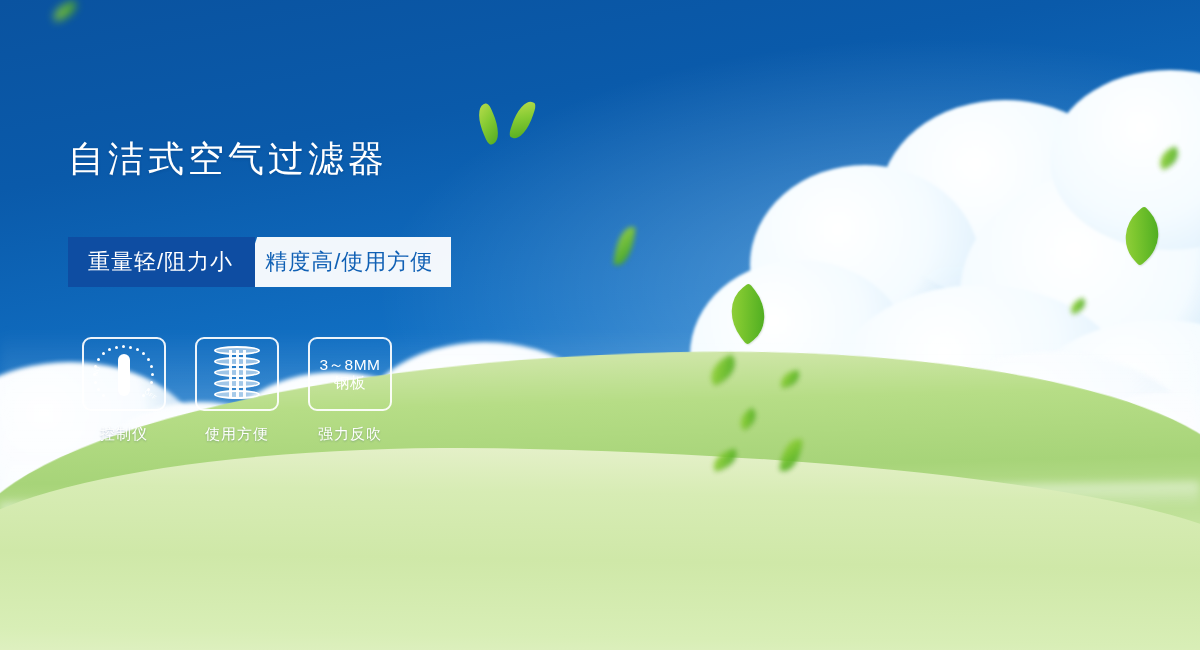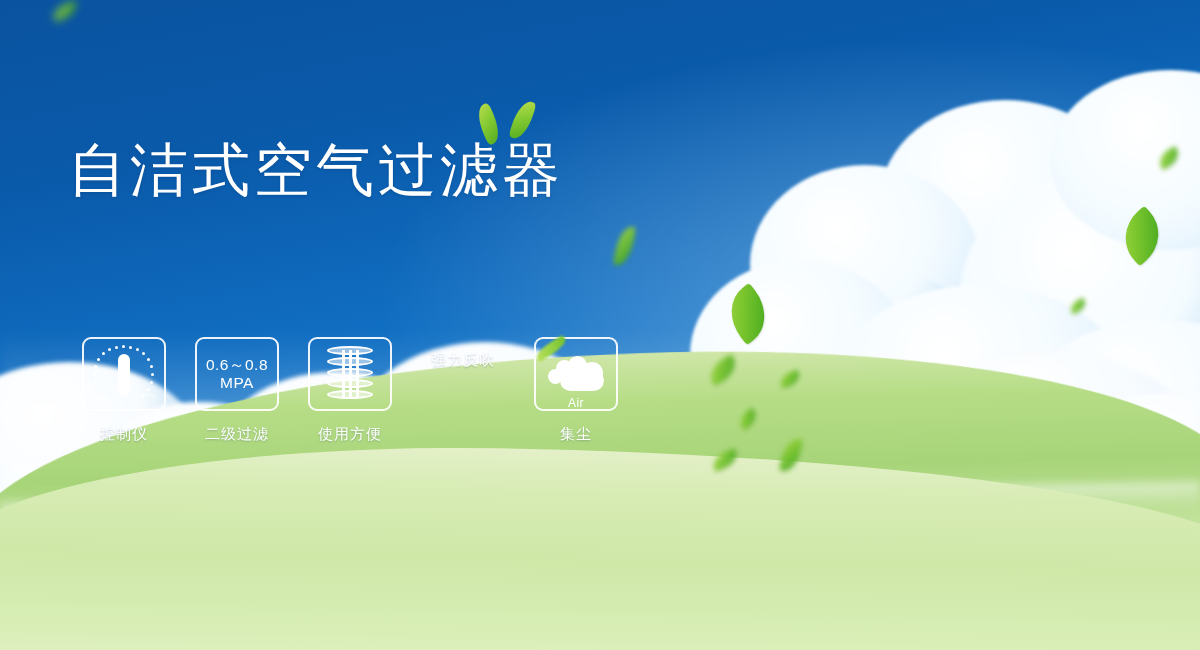--- a/index.html
+++ b/index.html
@@ -66,21 +66,21 @@
     background:linear-gradient(130deg, #a9d84a 0%, #7ec72f 38%, #58b324 70%, #3f9a1c 100%);
     border-radius:80% 8% 80% 8%;
     box-shadow:0 1px 2px rgba(0,60,0,0.18);
   }
   .leaf.soft .blade { filter:blur(2.4px); opacity:.9; }
   .leaf.soft2 .blade { filter:blur(4px); opacity:.85; }
 
   
   #title {
     position:absolute; left:68px; top:140px;
-    font-size:58px; letter-spacing:4px; color:#ffffff;
+    font-size:36px; letter-spacing:4px; color:#ffffff;
     font-weight:300; line-height:1.05; white-space:nowrap;
     text-shadow:0 1px 3px rgba(0,30,70,0.20);
   }
   .sprout { position:absolute; left:408px; top:-42px; width:70px; height:50px; }
   .sprout .lf {
     position:absolute; width:17px; height:40px;
     background:linear-gradient(150deg,#bede4f 0%,#86cb33 45%,#4ea81f 100%);
     border-radius:70% 18% 70% 18%;
   }
   .sprout .lf.l { left:4px;  top:6px; transform:rotate(-24deg); }
@@ -236,20 +236,22 @@
 
   <div id="title">自洁式空气过滤器</div>
   <div id="title-sprout-holder" style="position:absolute;left:68px;top:140px;width:0;height:0;">
     <div class="sprout">
       <span class="lf l"></span>
         <span class="lf r"></span>
     </div>
   </div>
 
   <div id="subbanner">
+    <div class="sb-dark">重量轻/阻力小</div>
+    <div class="sb-light">精度高/使用方便</div>
   </div>
 
   <div id="features">
 
     <div class="feat">
       <div class="box">
         <div class="gauge">
           <span class="dot" style="left:29px; top:0px;"></span>
           <span class="dot" style="left:22px; top:1px;"></span>
           <span class="dot" style="left:36px; top:1px;"></span>
@@ -270,59 +272,42 @@
           <span class="dot" style="left:9px;  top:49px;"></span>
           <span class="dot" style="left:49px; top:49px;"></span>
           <div class="bar"></div>
           <span class="no">NO</span>
           <span class="off">OFF</span>
         </div>
       </div>
       <div class="cap">控制仪</div>
     </div>
 
-    <div class="feat">
-      <div class="box">
-        <div class="txt2">
-          <span>0.6～0.8</span>
-          <span>MPA</span>
-        </div>
-      </div>
-      <div class="cap">二级过滤</div>
-    </div>
 
     <div class="feat">
       <div class="box">
         <div class="coil">
           <span class="stem" style="left:15px;"></span>
           <span class="stem" style="left:22px;"></span>
           <span class="stem" style="left:29px;"></span>
           <span class="ring" style="top:0px;"></span>
           <span class="ring" style="top:11px;"></span>
           <span class="ring" style="top:22px;"></span>
           <span class="ring" style="top:33px;"></span>
           <span class="ring" style="top:44px;"></span>
         </div>
       </div>
       <div class="cap">使用方便</div>
     </div>
 
     <div class="feat">
-      <div class="cap">强力反吹</div>
-    </div>
-
-    <div class="feat">
       <div class="box">
-        <div class="cloudic">
-          <span class="streak"></span>
-          <b style="left:2px;  top:14px; width:15px; height:15px;"></b>
-          <b style="left:10px; top:5px;  width:17px; height:17px;"></b>
-          <b style="left:22px; top:1px;  width:19px; height:19px;"></b>
-          <b style="left:35px; top:7px;  width:22px; height:22px;"></b>
-          <span class="base"></span>
-          <span class="air">Air</span>
+        <div class="txt2">
+          <span>3～8MM</span>
+          <span>钢板</span>
         </div>
       </div>
-      <div class="cap">集尘</div>
-    </div>
+      <div class="cap">强力反吹</div>
+    </div>
+
 
   </div>
 </div>
 
 </body></html>

